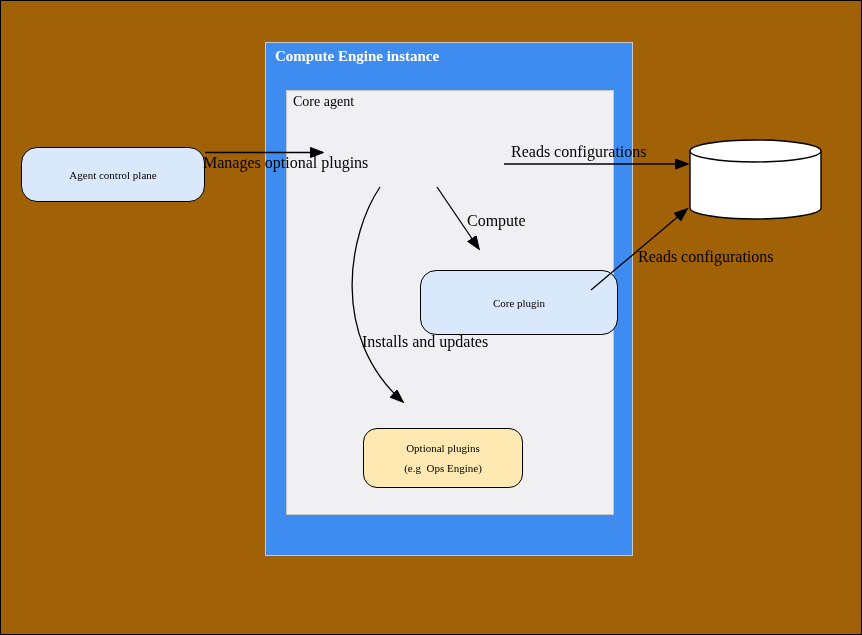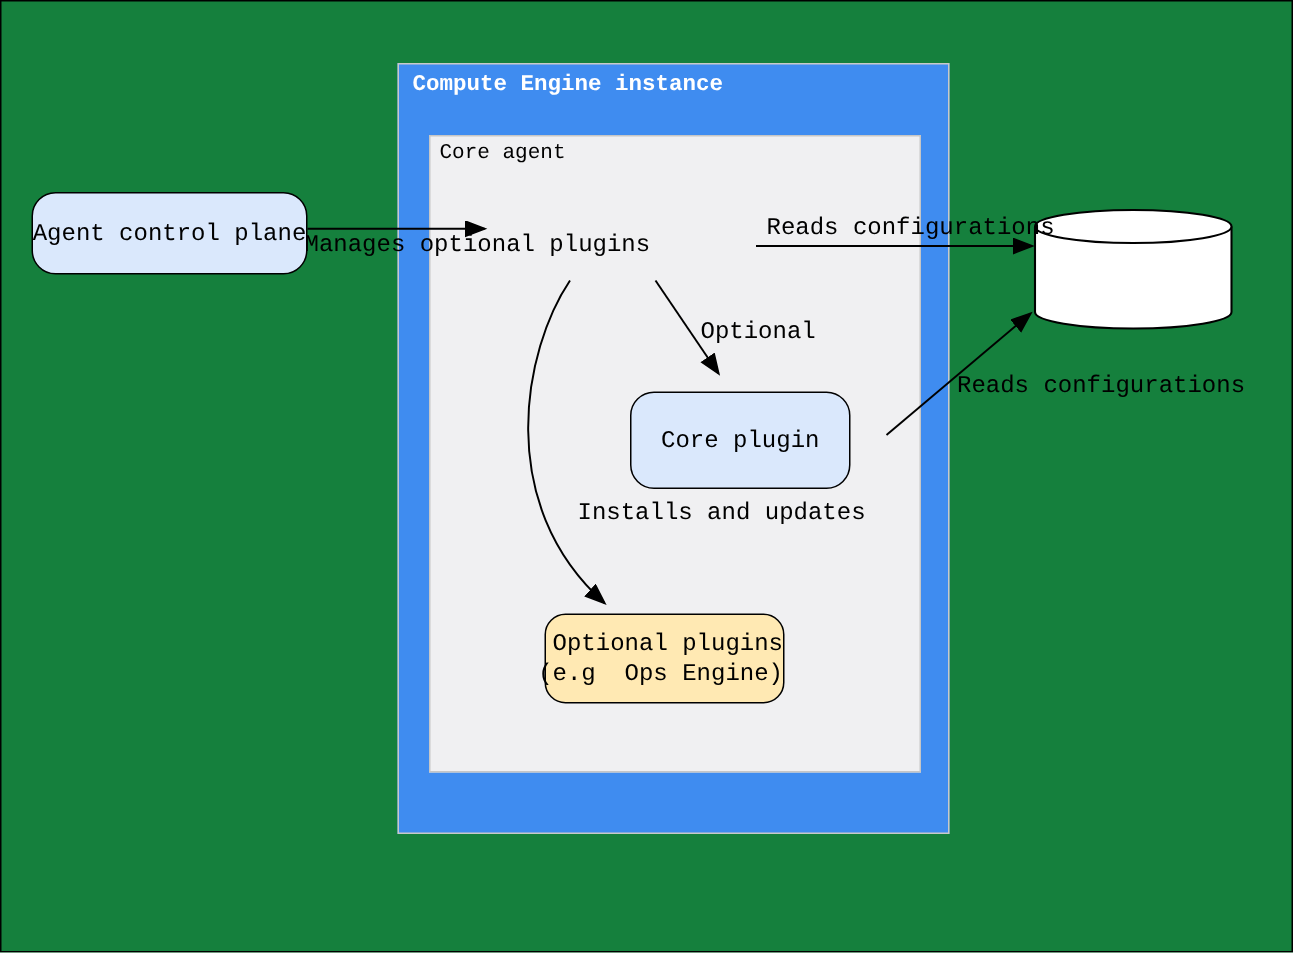--- a/index.html
+++ b/index.html
@@ -1,24 +1,24 @@
 <!DOCTYPE html>
 <html><head>
 <meta charset="utf-8">
 <style>
   html, body { margin: 0; padding: 0; background: #ffffff; }
   * { box-sizing: border-box; }
   .canvas {
     position: relative;
     width: 862px;
     height: 635px;
-    background: #15803d;
+    background: #a16207;
     border: 1px solid #000000;
     overflow: hidden;
-    font-family: Liberation Mono, monospace;
+    font-family: Liberation Serif, serif;
     color: #000000;
   }
   .abs { position: absolute; }
 
   .blue-container {
     left: 264px; top: 41px; width: 368px; height: 514px;
     background: #3f8cf0;
     border: 1px solid #c9c9c9;
     z-index: 1;
   }
@@ -41,32 +41,33 @@
     font-size: 14px;
     z-index: 3;
     white-space: nowrap;
   }
 
   .node {
     display: flex;
     align-items: center;
     justify-content: center;
     text-align: center;
-    font-size: 16px;
+    font-size: 11px;
     line-height: 20px;
     border: 1px solid #000000;
     z-index: 5;
+    margin-top: 19px;
   }
   .node-blue { background: #dae8fc; border-radius: 16px; }
-  .node-yellow { background: #ffe9b3; border-radius: 14px; align-items: flex-end; }
+  .node-yellow { background: #ffe9b3; border-radius: 14px; }
   .node-label-line { white-space: pre; }
 
   .node-acp  { left: 20px;  top: 127px; width: 184px; height: 55px; }
   .node-gam  { left: 324px; top: 120px; width: 179px; height: 65px; }
-  .node-core { left: 419px; top: 260px; width: 147px; height: 65px; text-align: center; }
+  .node-core { left: 419px; top: 250px; width: 198px; height: 65px; text-align: center; }
   .node-opt  { left: 362px; top: 408px; width: 160px; height: 60px; flex-direction: column; }
 
   .cyl-label {
     left: 689px; top: 148px; width: 131px; height: 62px;
     display: flex; align-items: center; justify-content: center;
     font-size: 12px;
     z-index: 6;
     white-space: nowrap;
   }
 
@@ -76,21 +77,21 @@
     pointer-events: none;
   }
   .edge-label {
     font-size: 16px;
     z-index: 9;
     white-space: nowrap;
   }
   .lbl-manage   { left: 202px; top: 153px; }
   .lbl-reads-1  { left: 510px; top: 142px; }
   .lbl-manages  { left: 466px; top: 211px; }
-  .lbl-installs { left: 361px; top: 332px; padding-left: 23px; }
+  .lbl-installs { left: 361px; top: 332px; }
   .lbl-reads-2  { left: 637px; top: 247px; }
 </style>
 </head>
 <body>
 
 <div class="canvas">
 
   <div class="abs blue-container"></div>
   <div class="abs blue-title">Compute Engine instance</div>
 
@@ -131,17 +132,17 @@
 
     <path d="M379,186 C348,232 328,335 402,401" fill="none" stroke="#000000" stroke-width="1.3" marker-end="url(#arrow)"></path>
 
     <path d="M590,289 L686,208" fill="none" stroke="#000000" stroke-width="1.3" marker-end="url(#arrow)"></path>
   </svg>
 
   <div class="abs cyl-label">Metadata server</div>
 
   <div class="abs edge-label lbl-manage">Manages optional plugins</div>
   <div class="abs edge-label lbl-reads-1">Reads configurations</div>
-  <div class="abs edge-label lbl-manages">Optional</div>
+  <div class="abs edge-label lbl-manages">Compute</div>
   <div class="abs edge-label lbl-installs">Installs and updates</div>
   <div class="abs edge-label lbl-reads-2">Reads configurations</div>
 
 </div>
 
 </body></html>

